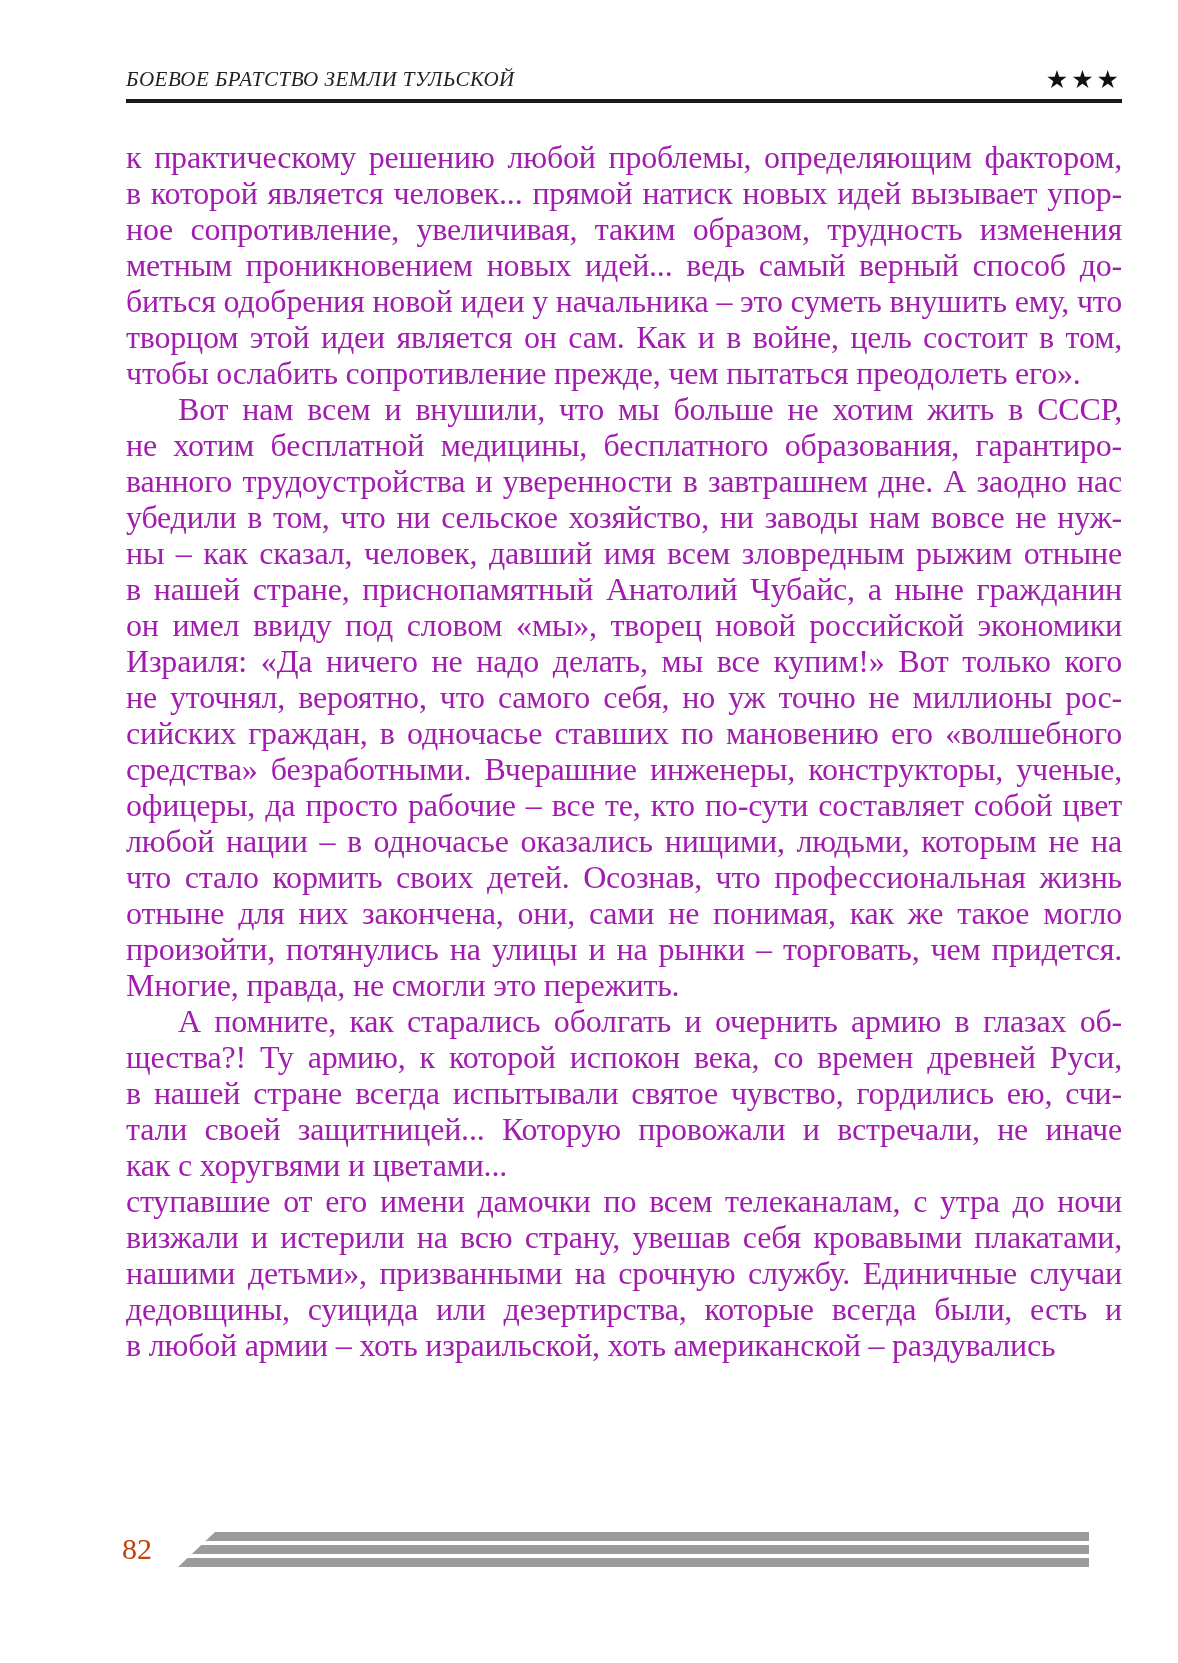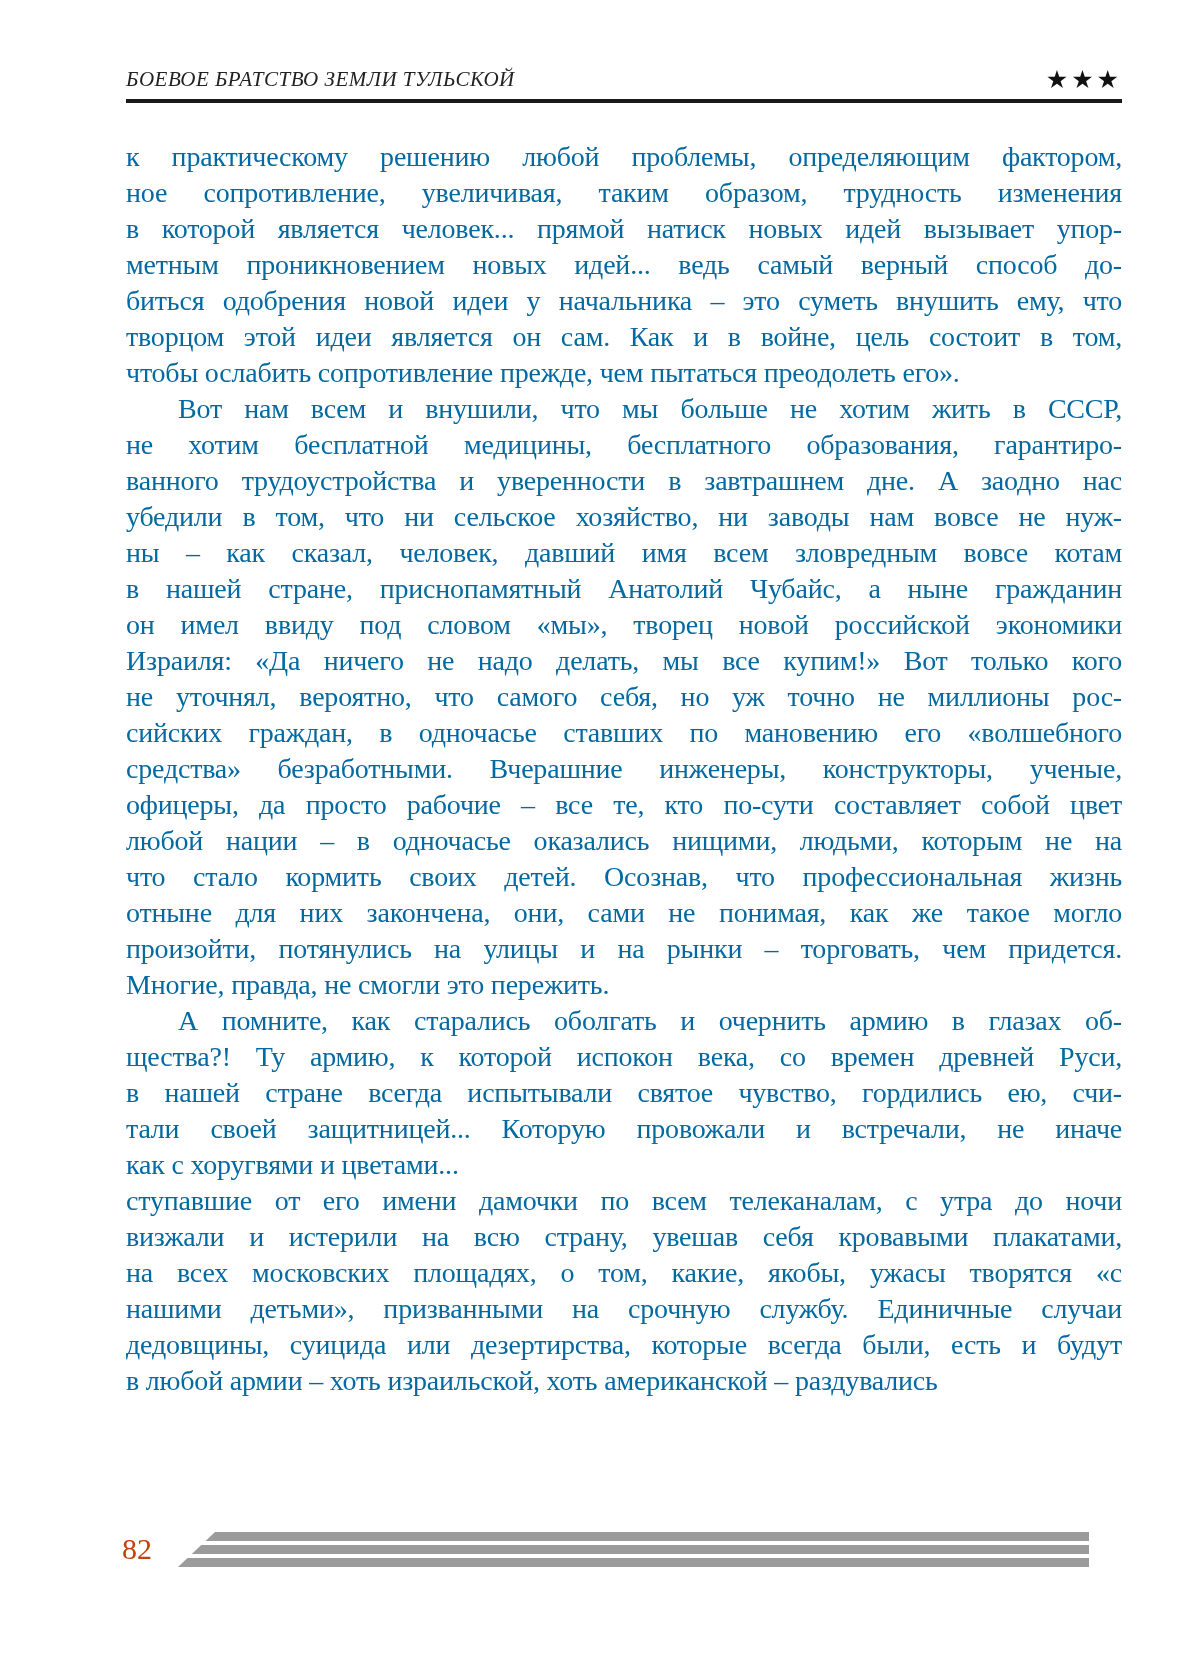--- a/index.html
+++ b/index.html
@@ -50,24 +50,24 @@
     top: 99px;
     height: 4px;
     background: #1a1a1a;
   }
   
   .body-text {
     position: absolute;
     left: 126px;
     right: 89px;
     top: 139px;
-    font-size: 28px;
+    font-size: 32px;
     line-height: 36px;
     letter-spacing: -0.2px;
-    color: #0369a1;
+    color: #a21caf;
   }
   .paragraph { margin: 0; padding: 0; }
   .line {
     text-align: justify;
     text-align-last: justify;
     white-space: normal;
     overflow: hidden;
     height: 36px;
   }
   .line.indent { text-indent: 52px; }
@@ -103,33 +103,33 @@
   <header class="running-head">
     <span class="running-title">БОЕВОЕ БРАТСТВО ЗЕМЛИ ТУЛЬСКОЙ</span>
     <span class="stars">★★★</span>
   </header>
 
   <div class="head-rule"></div>
 
   <main class="body-text">
       <div class="paragraph">
         <div class="line">к практическому решению любой проблемы, определяющим фактором,</div>
+        <div class="line">в которой является человек... прямой натиск новых идей вызывает упор-</div>
         <div class="line">ное сопротивление, увеличивая, таким образом, трудность изменения</div>
-        <div class="line">в которой является человек... прямой натиск новых идей вызывает упор-</div>
         <div class="line">метным проникновением новых идей... ведь самый верный способ до-</div>
         <div class="line">биться одобрения новой идеи у начальника – это суметь внушить ему, что</div>
         <div class="line">творцом этой идеи является он сам. Как и в войне, цель состоит в том,</div>
         <div class="line last">чтобы ослабить сопротивление прежде, чем пытаться преодолеть его».</div>
       </div>
       <div class="paragraph">
         <div class="line indent">Вот нам всем и внушили, что мы больше не хотим жить в СССР,</div>
         <div class="line">не хотим бесплатной медицины, бесплатного образования, гарантиро-</div>
         <div class="line">ванного трудоустройства и уверенности в завтрашнем дне. А заодно нас</div>
         <div class="line">убедили в том, что ни сельское хозяйство, ни заводы нам вовсе не нуж-</div>
-        <div class="line">ны – как сказал, человек, давший имя всем зловредным вовсе котам</div>
+        <div class="line">ны – как сказал, человек, давший имя всем зловредным рыжим отныне</div>
         <div class="line">в нашей стране, приснопамятный Анатолий Чубайс, а ныне гражданин</div>
         <div class="line">он имел ввиду под словом «мы», творец новой российской экономики</div>
         <div class="line">Израиля: «Да ничего не надо делать, мы все купим!» Вот только кого</div>
         <div class="line">не уточнял, вероятно, что самого себя, но уж точно не миллионы рос-</div>
         <div class="line">сийских граждан, в одночасье ставших по мановению его «волшебного</div>
         <div class="line">средства» безработными. Вчерашние инженеры, конструкторы, ученые,</div>
         <div class="line">офицеры, да просто рабочие – все те, кто по-сути составляет собой цвет</div>
         <div class="line">любой нации – в одночасье оказались нищими, людьми, которым не на</div>
         <div class="line">что стало кормить своих детей. Осознав, что профессиональная жизнь</div>
         <div class="line">отныне для них закончена, они, сами не понимая, как же такое могло</div>
@@ -139,21 +139,20 @@
       <div class="paragraph">
         <div class="line indent">А помните, как старались оболгать и очернить армию в глазах об-</div>
         <div class="line">щества?! Ту армию, к которой испокон века, со времен древней Руси,</div>
         <div class="line">в нашей стране всегда испытывали святое чувство, гордились ею, счи-</div>
         <div class="line">тали своей защитницей... Которую провожали и встречали, не иначе</div>
         <div class="line last">как с хоругвями и цветами...</div>
       </div>
       <div class="paragraph">
         <div class="line">ступавшие от его имени дамочки по всем телеканалам, с утра до ночи</div>
         <div class="line">визжали и истерили на всю страну, увешав себя кровавыми плакатами,</div>
-        <div class="line">на всех московских площадях, о том, какие, якобы, ужасы творятся «с</div>
         <div class="line">нашими детьми», призванными на срочную службу. Единичные случаи</div>
         <div class="line">дедовщины, суицида или дезертирства, которые всегда были, есть и будут</div>
         <div class="line last">в любой армии – хоть израильской, хоть американской – раздувались</div>
       </div>
     </main>
 
   <footer>
     <span class="page-number">82</span>
     <div class="stripes">
       <div class="stripe"></div>

